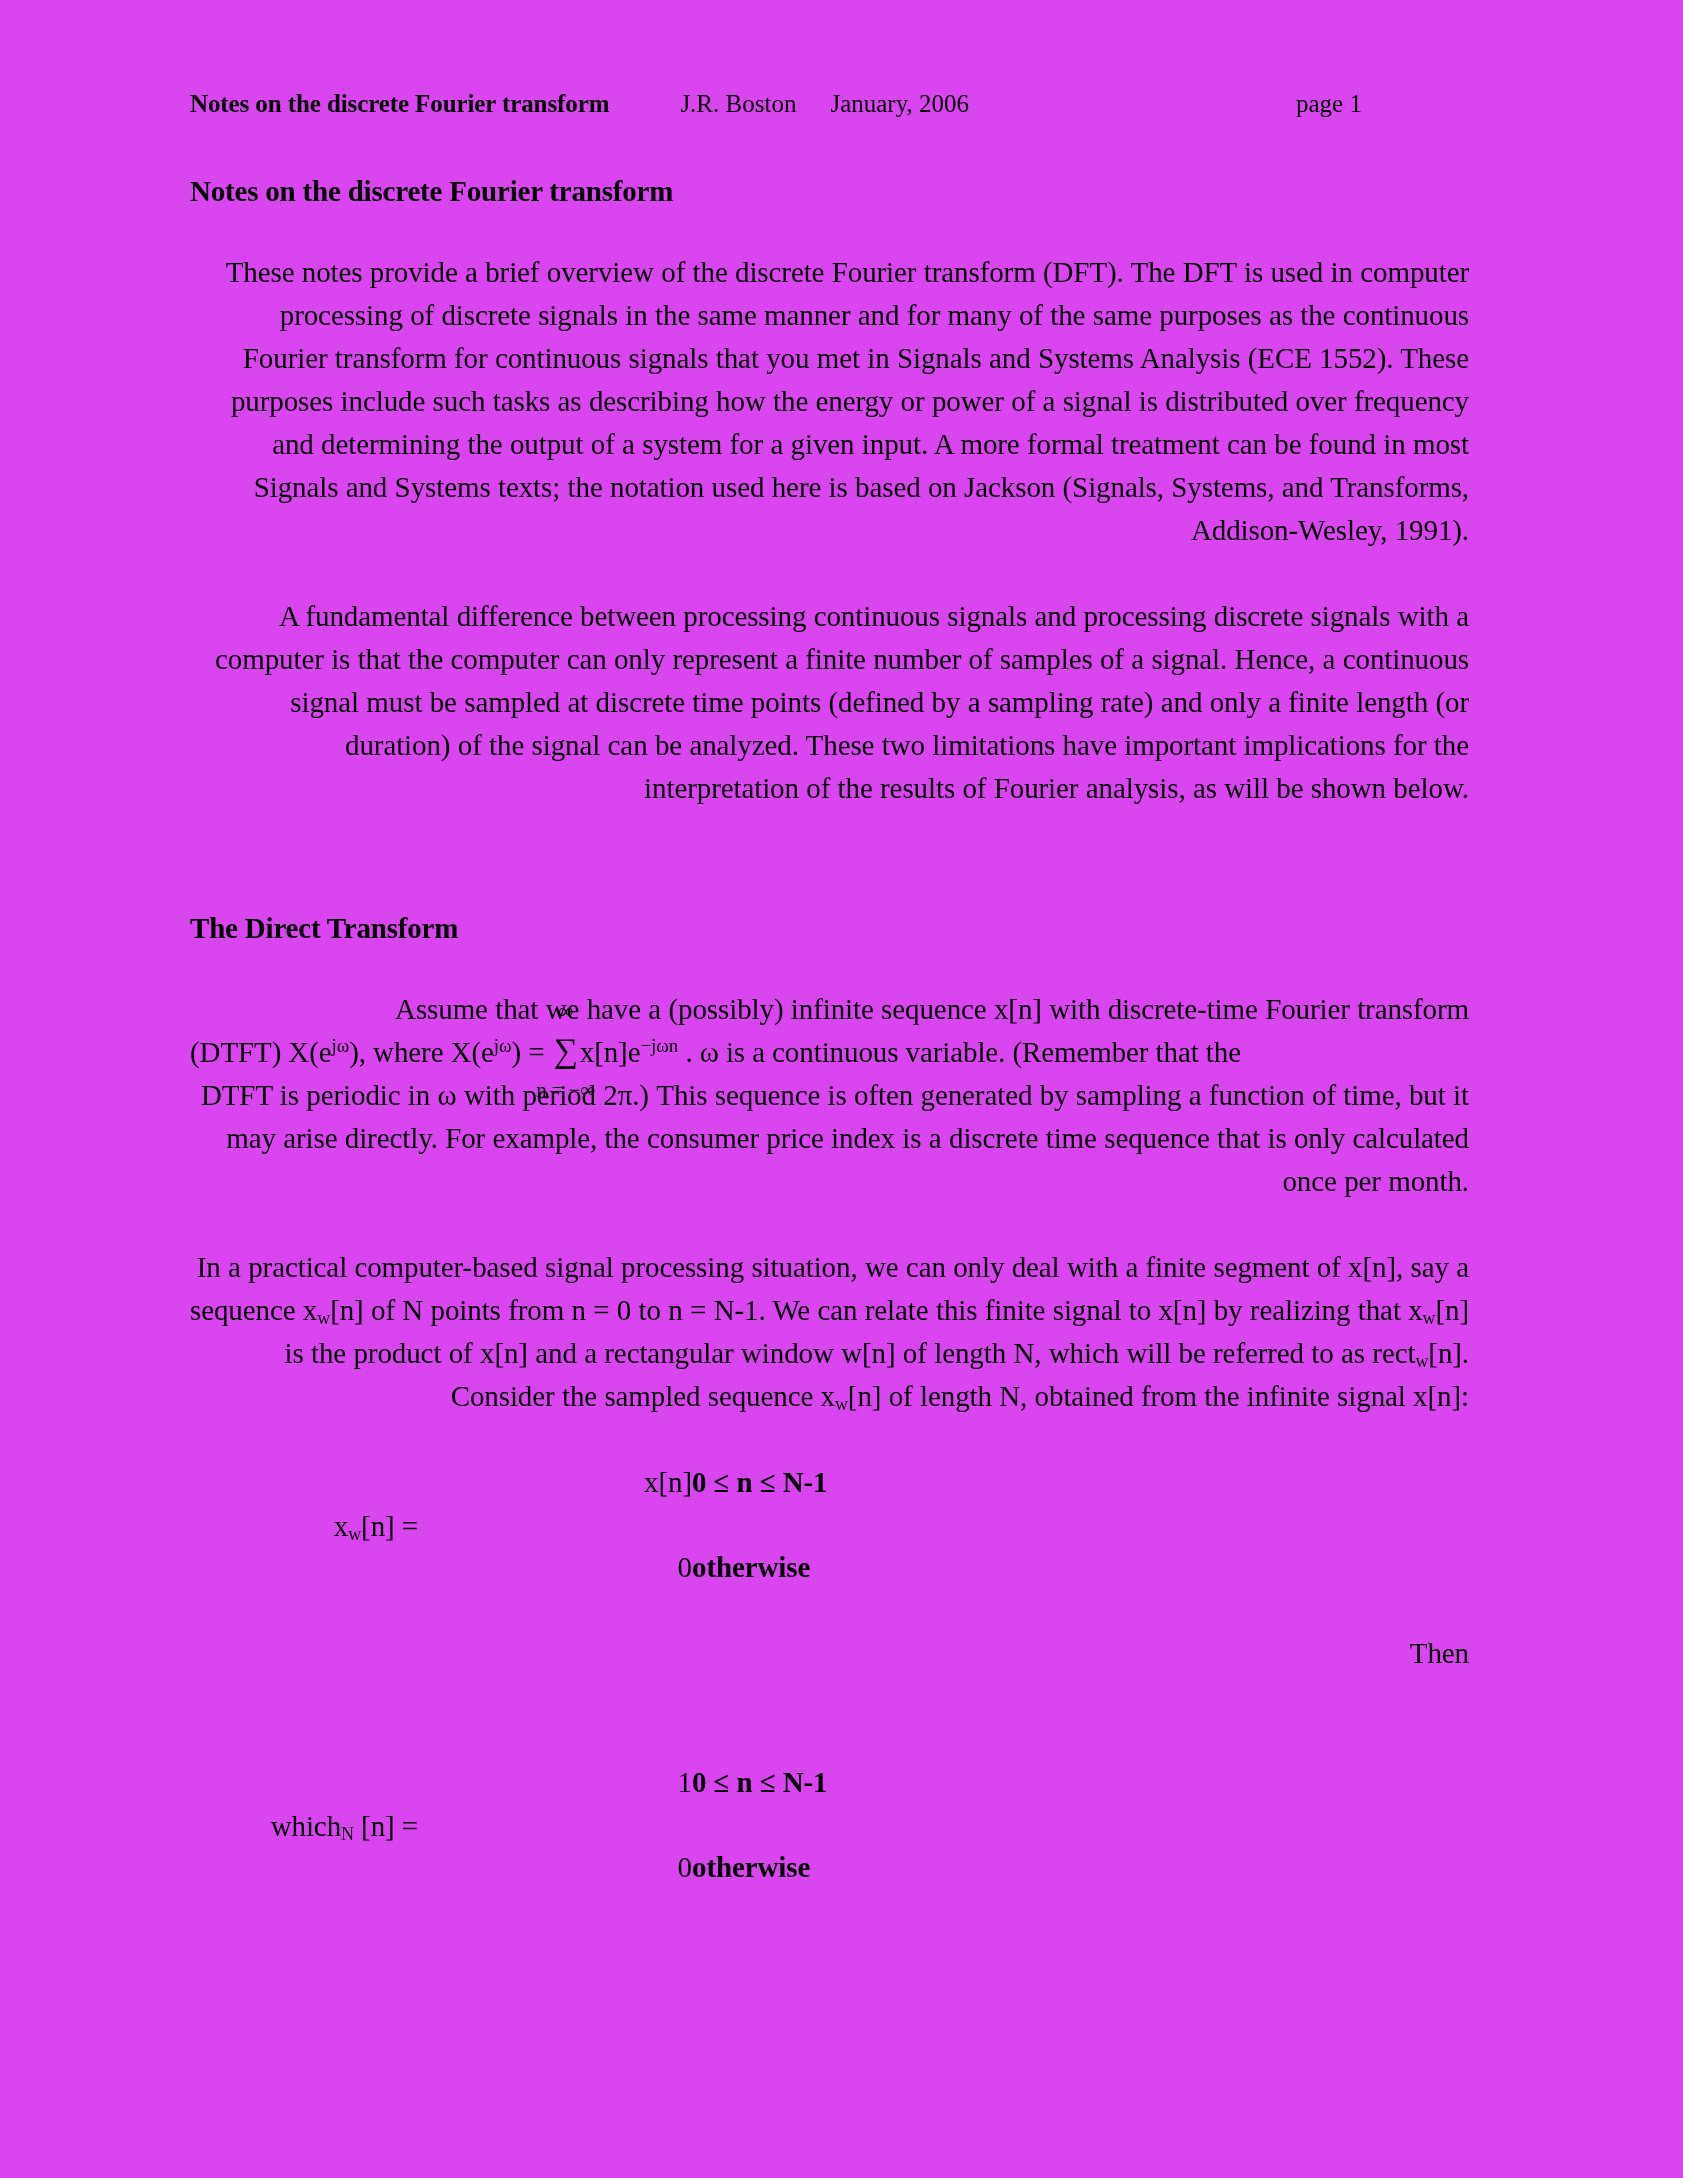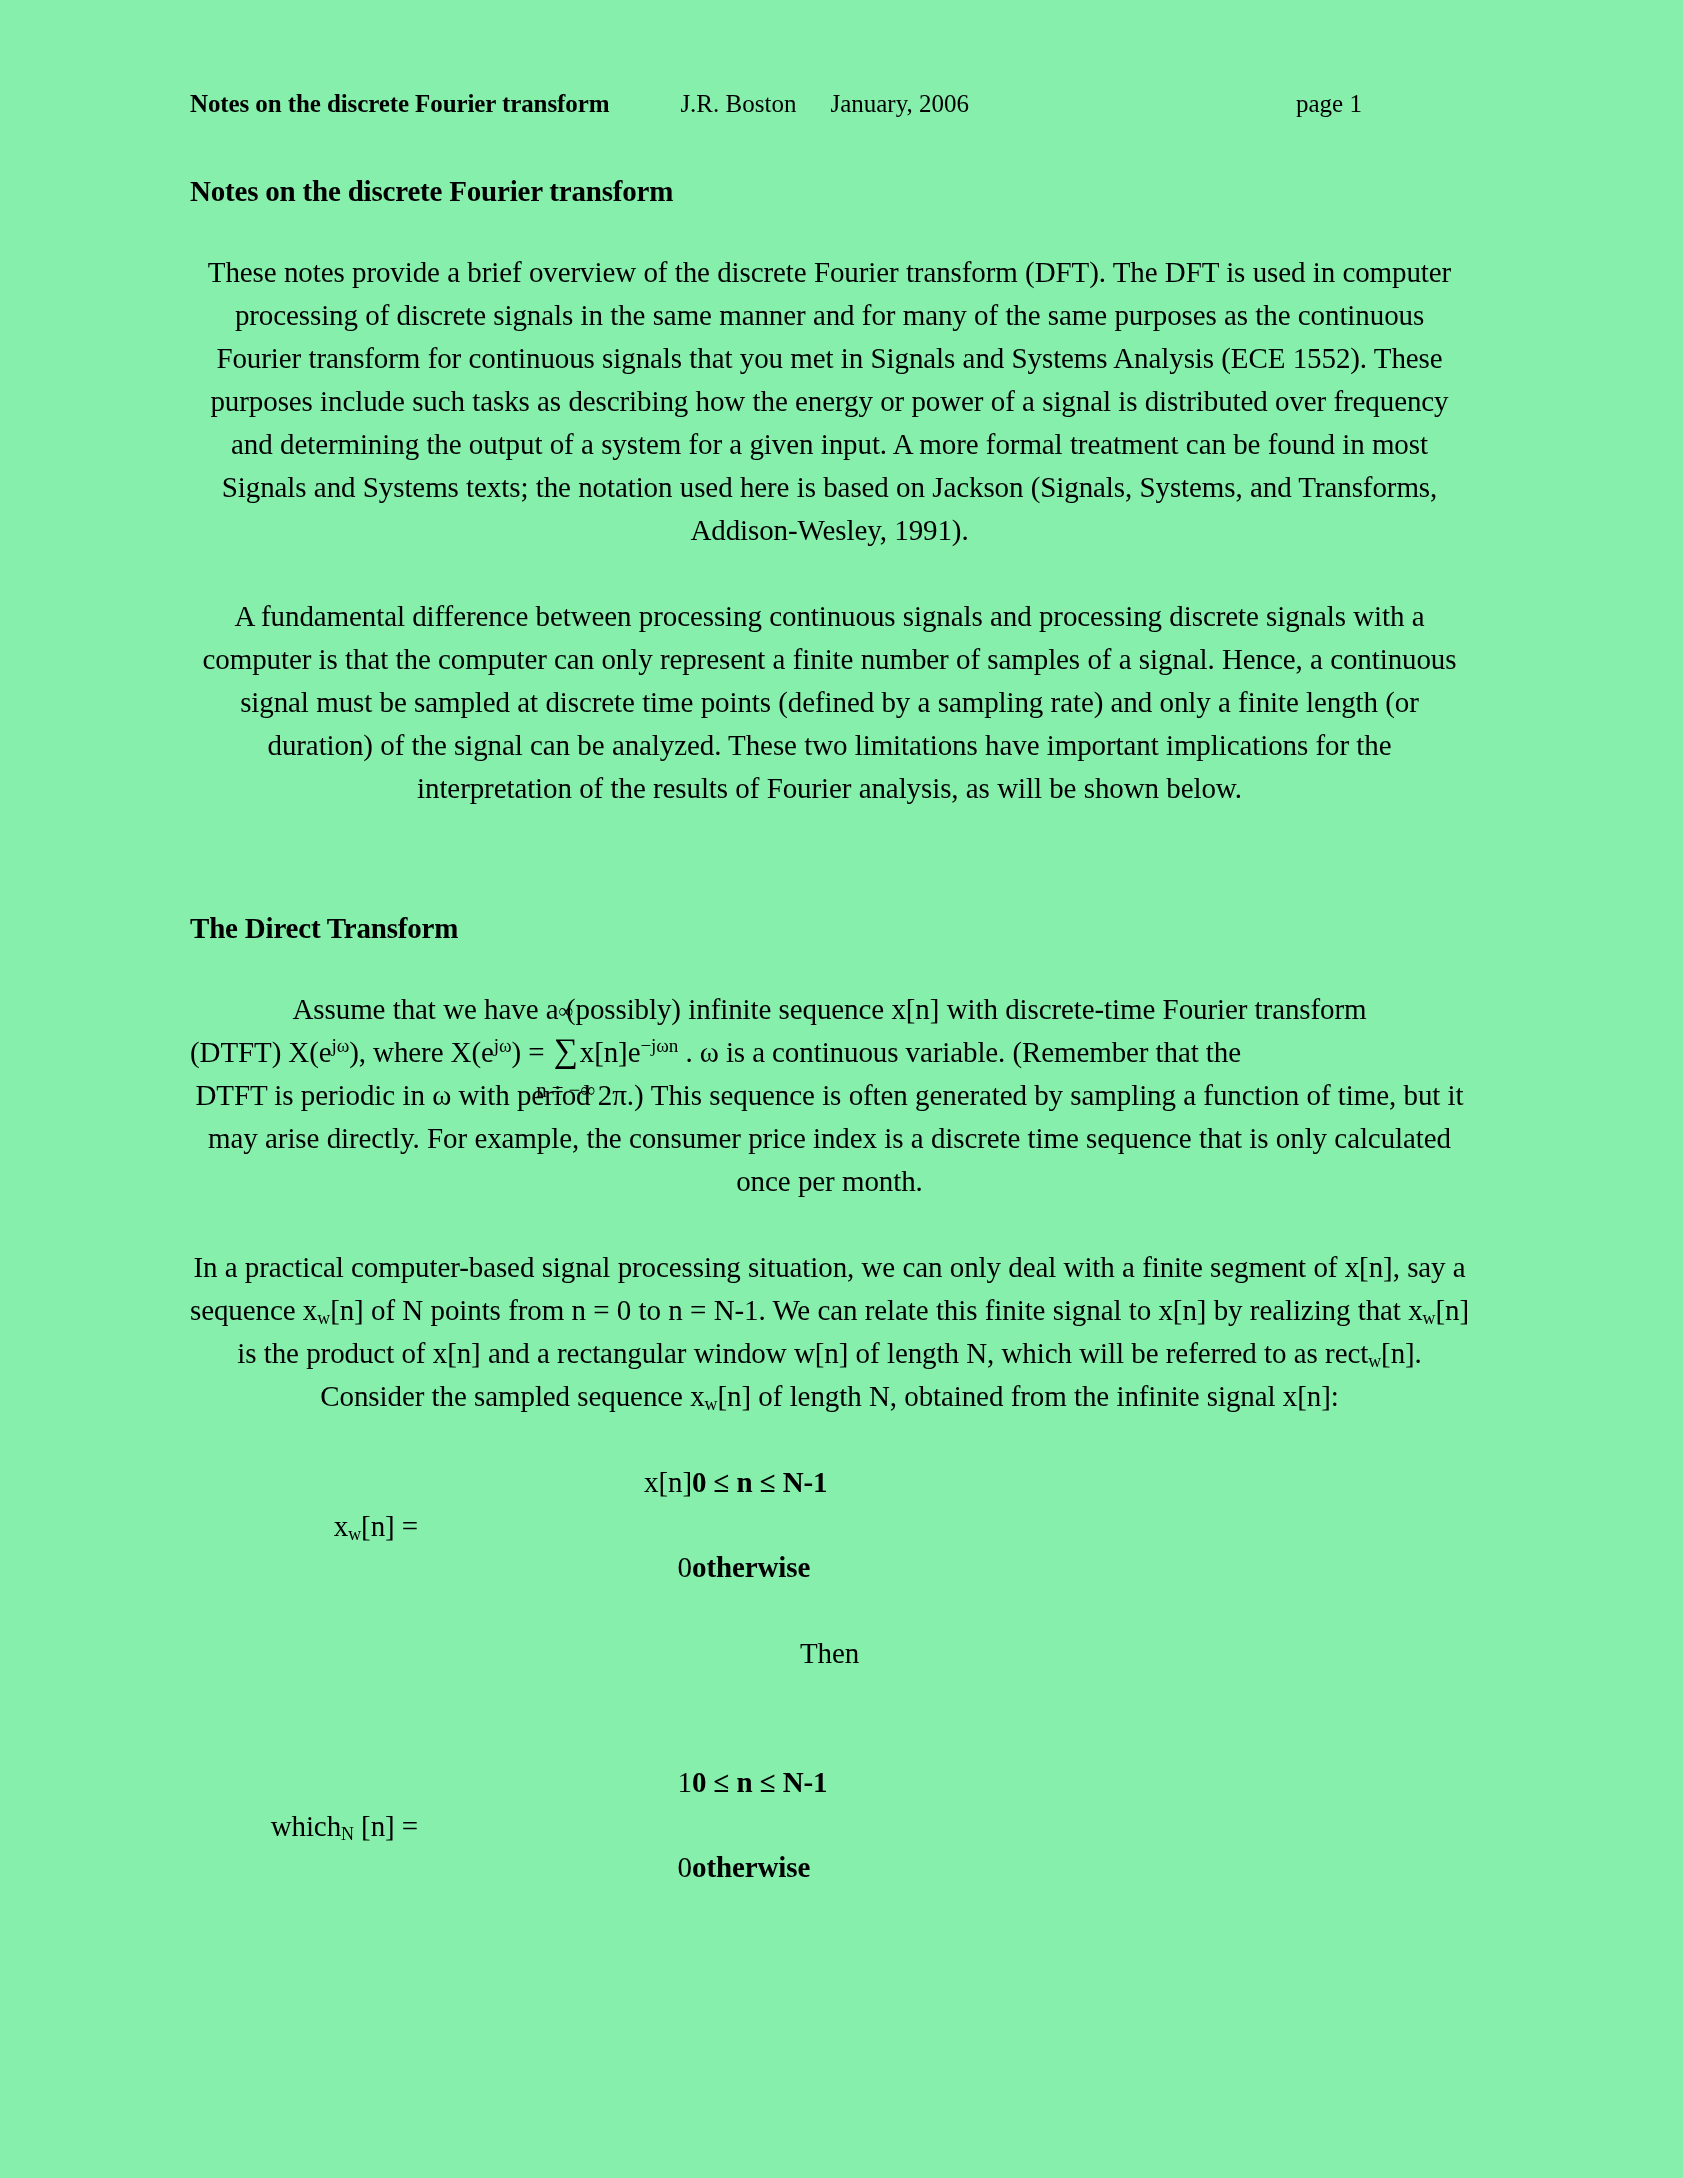--- a/index.html
+++ b/index.html
@@ -11,21 +11,21 @@
     width: 1683px;
     height: 2178px;
     font-family: "Liberation Serif", "DejaVu Serif", serif;
     color: #000000;
     -webkit-font-smoothing: antialiased;
   }
   .page {
     position: relative;
     width: 1683px;
     height: 2178px;
-    background: #86efac;
+    background: #d946ef;
     box-sizing: border-box;
     padding: 0;
   }
 
   
   .page-header {
     position: absolute;
     top: 91px;
     left: 190px;
     right: 149px;
@@ -77,21 +77,21 @@
     padding: 0;
     line-height: 1.1;
     letter-spacing: -0.2px;
   }
 
   p.para {
     font-size: 29px;
     line-height: 43px;
     margin: 0;
     padding: 0;
-    text-align: center;
+    text-align: right;
     letter-spacing: -0.1px;
     word-spacing: 0.2px;
   }
   .gap-md { height: 43px; }
   .gap-xl { height: 103px; }
 
   sub {
     font-size: 0.62em;
     vertical-align: -0.22em;
     line-height: 0;

